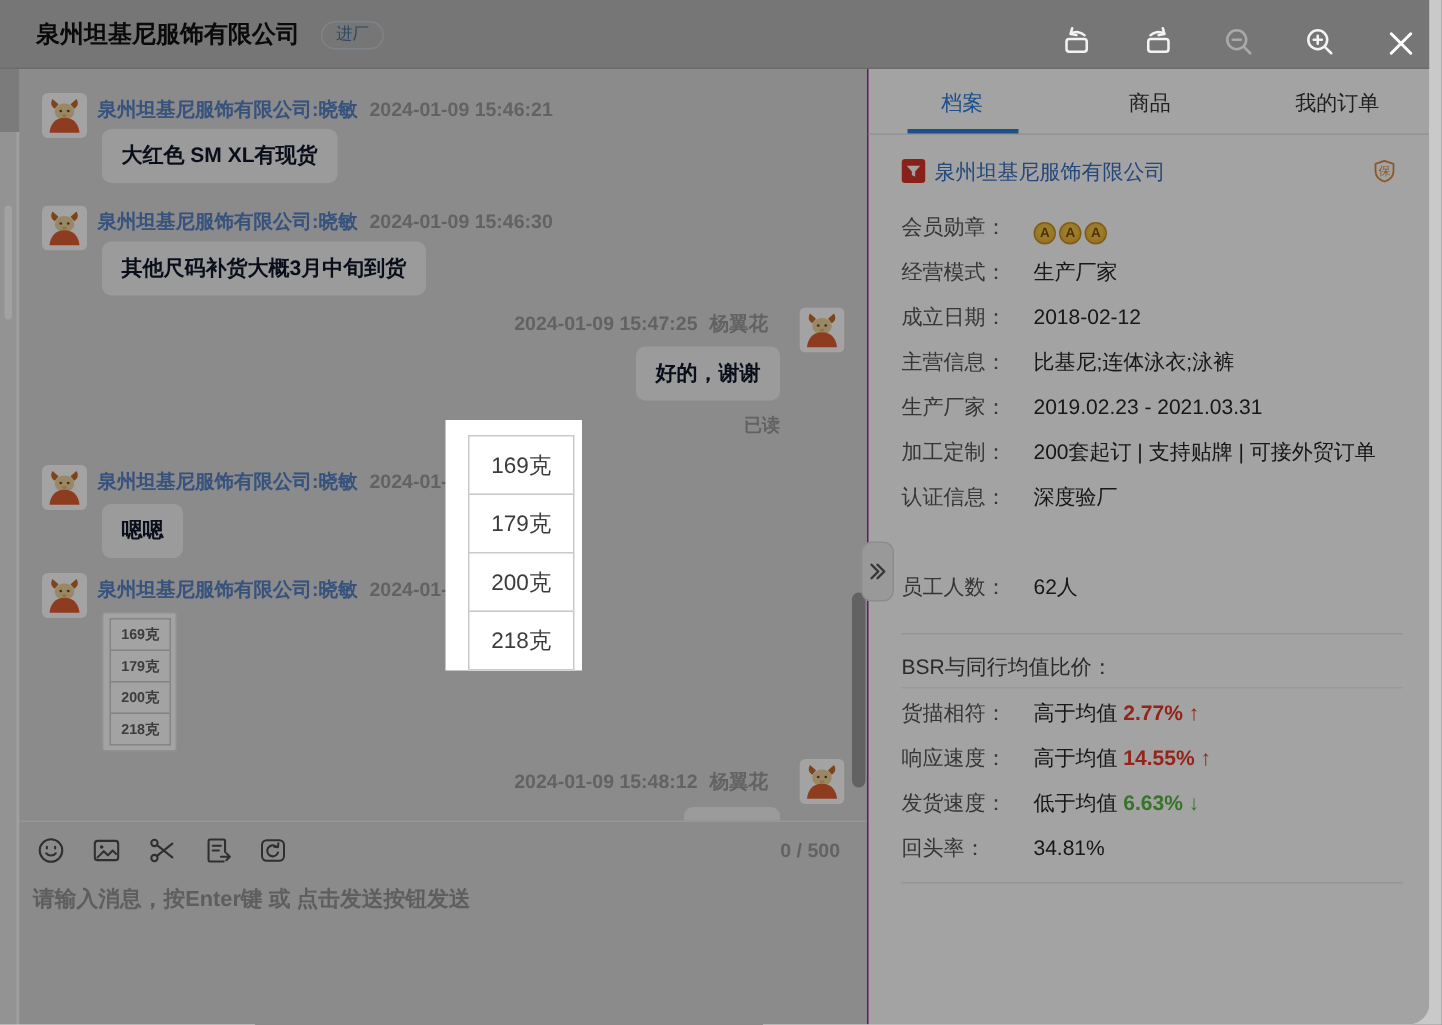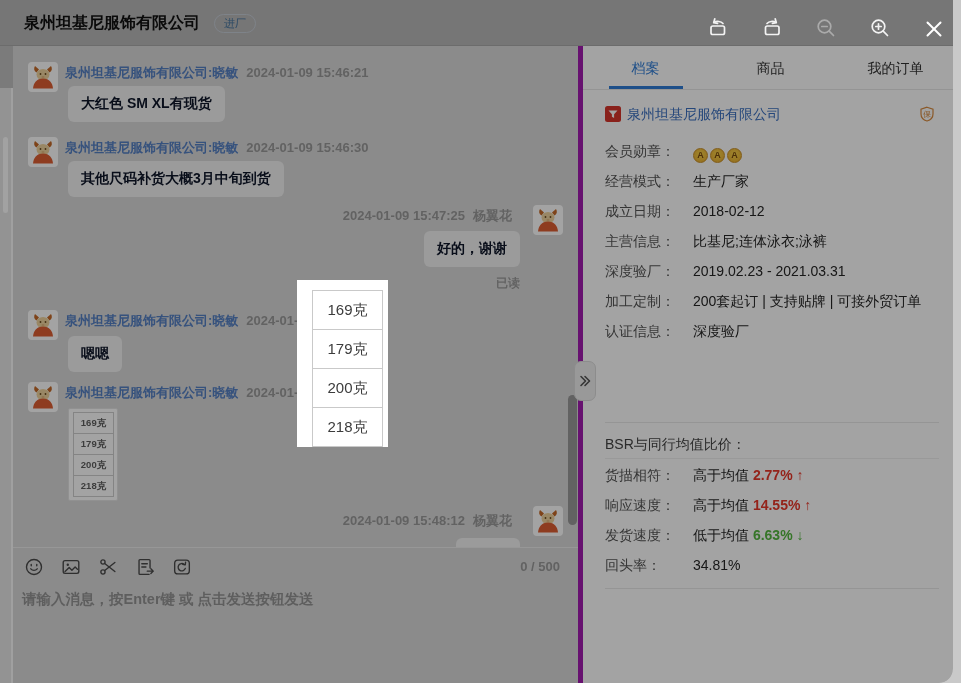--- a/index.html
+++ b/index.html
@@ -41,21 +41,21 @@
   .chat-divider { position:absolute; left:0; top:501px; width:565px; height:1px; background:#ececec; }
   .tool-icon { position:absolute; top:510px; width:22px; height:22px; cursor:pointer; }
   .counter { position:absolute; right:18px; top:513px; font-size:13px; color:#9a9a9a; }
   .placeholder { position:absolute; left:9px; top:544px; font-size:14.5px; color:#949494; }
   .chat-scroll { position:absolute; left:555px; top:349px; width:9px; height:130px; background:#999; border-radius:5px; }
   .part-bubble { position:absolute; right:58px; top:492px; width:64px; height:9px; background:#f2f2f2;
                  border-radius:6px 6px 0 0; }
 
   
   .panel { position:absolute; left:578px; top:46px; width:375px; height:637px; background:#ffffff;
-           border-left:5px solid #a21caf; z-index:1; }
+           border-left:1px solid #a21caf; z-index:1; }
   .tabs { position:absolute; left:0; top:0; width:375px; height:44px; border-bottom:1px solid #e8e8e8; display:flex; }
   .tab { flex:1; text-align:center; line-height:44px; font-size:14px; color:#333; cursor:pointer; position:relative; }
   .tab.active { color:#2f7cd6; }
   .tab.active .underline { position:absolute; left:50%; margin-left:-37px; bottom:0; width:74px; height:3px; background:#2f7cd6; }
   .company-row { position:absolute; left:22px; top:58px; width:332px; height:22px; }
   .company-link { position:absolute; left:22px; top:2px; font-size:14px; color:#3a6fc0; cursor:pointer; white-space:nowrap; }
   .field-row { position:absolute; left:22px; width:340px; height:20px; font-size:14px; white-space:nowrap; }
   .field-row .lab { color:#555; display:inline-block; min-width:88px; }
   .field-row .val { color:#262626; }
   .medal { display:inline-block; width:15px; height:15px; margin-right:2px; border-radius:50%;
@@ -239,23 +239,24 @@
       <svg style="position:absolute; right:2px; top:2px;" width="16" height="16" viewBox="0 0 16 16">
             <path d="M8 1.2 L14 3.2 V8 C14 11.6 11.4 14 8 15 C4.6 14 2 11.6 2 8 V3.2 Z" fill="none" stroke="#d98b3f" stroke-width="1.2"></path>
             <text x="8" y="10.8" text-anchor="middle" font-size="8" fill="#d98b3f">保</text>
           </svg>
     </div>
 
     <div class="field-row" style="top:97px;"><span class="lab">会员勋章：</span><span class="medal">A</span><span class="medal">A</span><span class="medal">A</span></div>
     <div class="field-row" style="top:127px;"><span class="lab">经营模式：</span><span class="val">生产厂家</span></div>
     <div class="field-row" style="top:157px;"><span class="lab">成立日期：</span><span class="val">2018-02-12</span></div>
     <div class="field-row" style="top:187px;"><span class="lab">主营信息：</span><span class="val">比基尼;连体泳衣;泳裤</span></div>
-    <div class="field-row" style="top:217px;"><span class="lab">深度验厂：</span><span class="val">2019.02.23 - 2021.03.31</span></div>
+    <div class="field-row" style="top:217px;"><span class="lab">生产厂家：</span><span class="val">2019.02.23 - 2021.03.31</span></div>
     <div class="field-row" style="top:247px;"><span class="lab">加工定制：</span><span class="val">200套起订 | 支持贴牌 | 可接外贸订单</span></div>
     <div class="field-row" style="top:277px;"><span class="lab">认证信息：</span><span class="val">深度验厂</span></div>
+    <div class="field-row" style="top:337px;"><span class="lab">员工人数：</span><span class="val">62人</span></div>
 
     <div class="divider" style="top:376px;"></div>
     <div class="bsr-title">BSR与同行均值比价：</div>
     <div class="divider thin" style="top:412px;"></div>
 
     <div class="field-row" style="top:421px;"><span class="lab">货描相符：</span><span class="val">高于均值 </span><span class="bsr-val up">2.77% ↑</span></div>
     <div class="field-row" style="top:451px;"><span class="lab">响应速度：</span><span class="val">高于均值 </span><span class="bsr-val up">14.55% ↑</span></div>
     <div class="field-row" style="top:481px;"><span class="lab">发货速度：</span><span class="val">低于均值 </span><span class="bsr-val down">6.63% ↓</span></div>
     <div class="field-row" style="top:511px;"><span class="lab">回头率：</span><span class="bsr-val neutral">34.81%</span></div>
 

